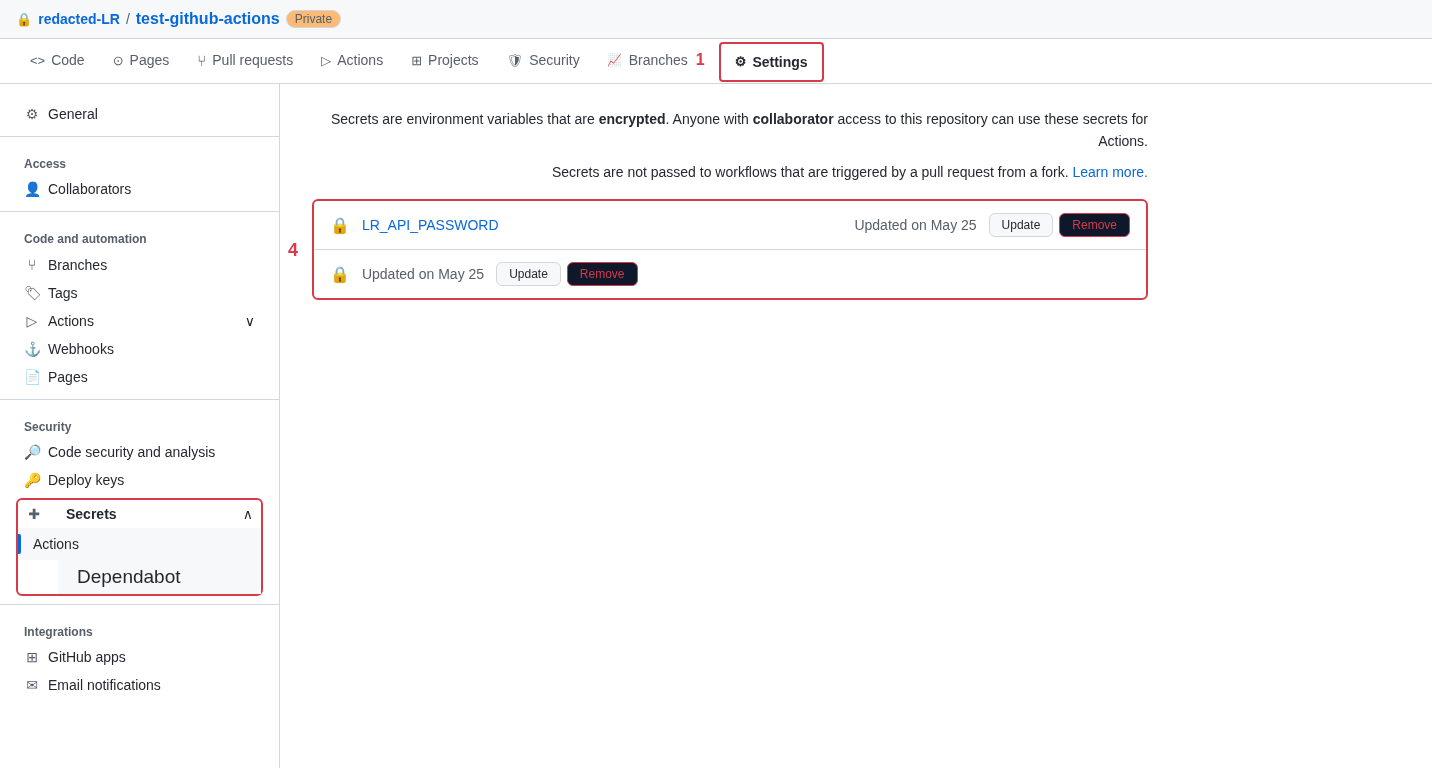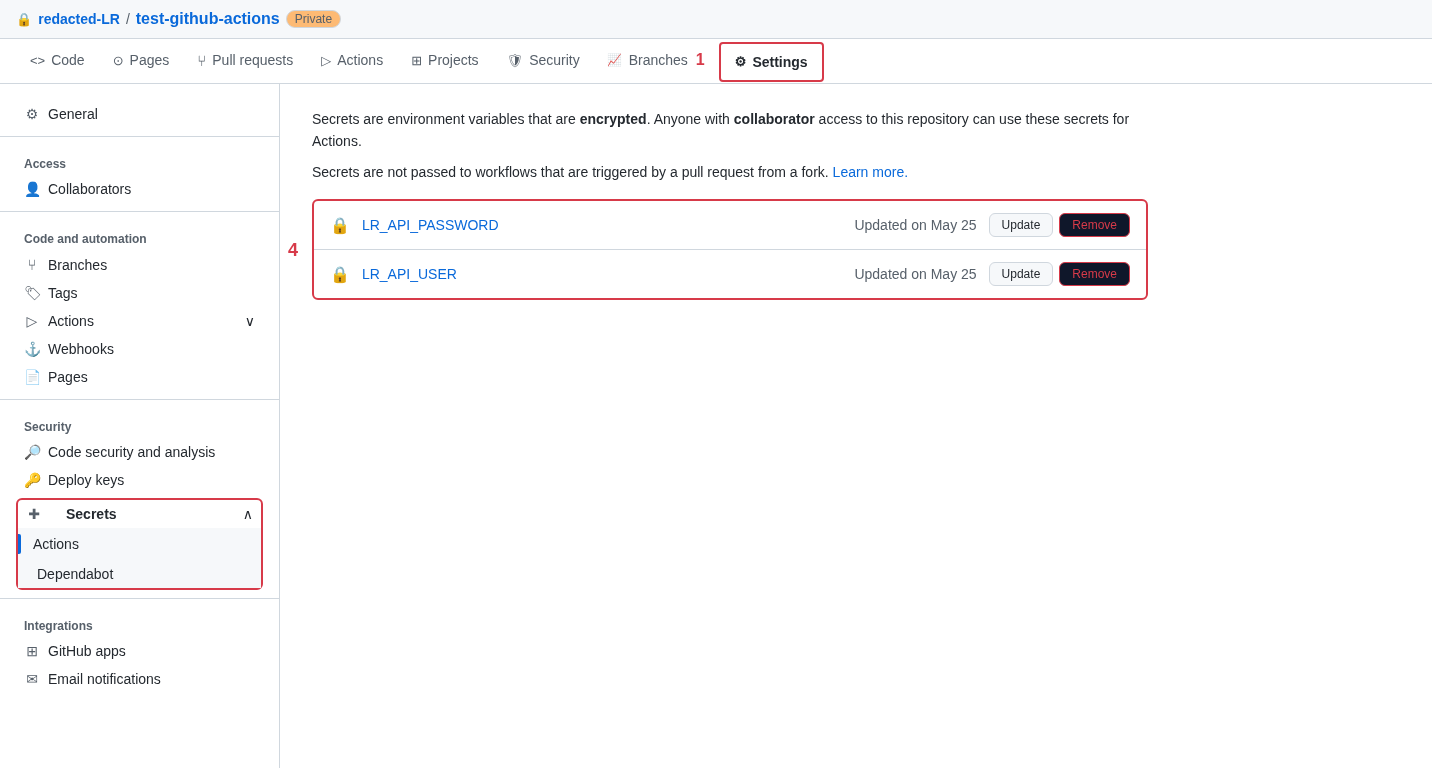--- a/index.html
+++ b/index.html
@@ -161,20 +161,21 @@
       white-space: nowrap;
       outline: 2px solid #d73a49;
       outline-offset: 2px;
     }
 
     .description {
       font-size: 14px;
       color: #24292f;
       line-height: 1.6;
       margin-bottom: 8px;
+      text-align: right;
     }
     .description b { font-weight: 600; }
     .description a { color: #0969da; text-decoration: none; }
 
     
     .secrets-list {
       border: 2px solid #d73a49;
       border-radius: 6px;
       margin-top: 16px;
     }
@@ -331,21 +332,21 @@
             <span style="font-weight:700;margin-left:16px;">Secrets</span>
           </div>
           <span>∧</span>
         </div>
 
         <div class="secrets-sub-item">
           <div class="active-bar"></div>
           <span>Actions</span>
         </div>
 
-        <div style="padding: 6px 8px 6px 19px; font-size:14px; cursor:pointer; background:#f6f8fa;">
+        <div style="padding: 6px 8px 6px 19px; font-size:19px; cursor:pointer; background:#f6f8fa;margin-left:40px;">
           <span>Dependabot</span>
         </div>
       </div>
     </div>
 
     <hr class="sidebar-divider">
 
     <div class="sidebar-section-label">Integrations</div>
     <a class="sidebar-item">
       <span class="icon">⊞</span>
@@ -374,21 +375,20 @@
         <div class="secret-row">
           <span class="lock-icon">🔒</span>
           <span class="secret-name">LR_API_PASSWORD</span>
           <span class="secret-updated">Updated on May 25</span>
           <button class="btn-update">Update</button>
           <button class="btn-remove">Remove</button>
         </div>
 
         <div class="secret-row">
           <span class="lock-icon">🔒</span>
-          <span class="secret-name">LR_API_USER</span>
           <span class="secret-updated">Updated on May 25</span>
           <button class="btn-update">Update</button>
           <button class="btn-remove">Remove</button>
         </div>
       </div>
     </div>
 
   </main>
 
 </div>

